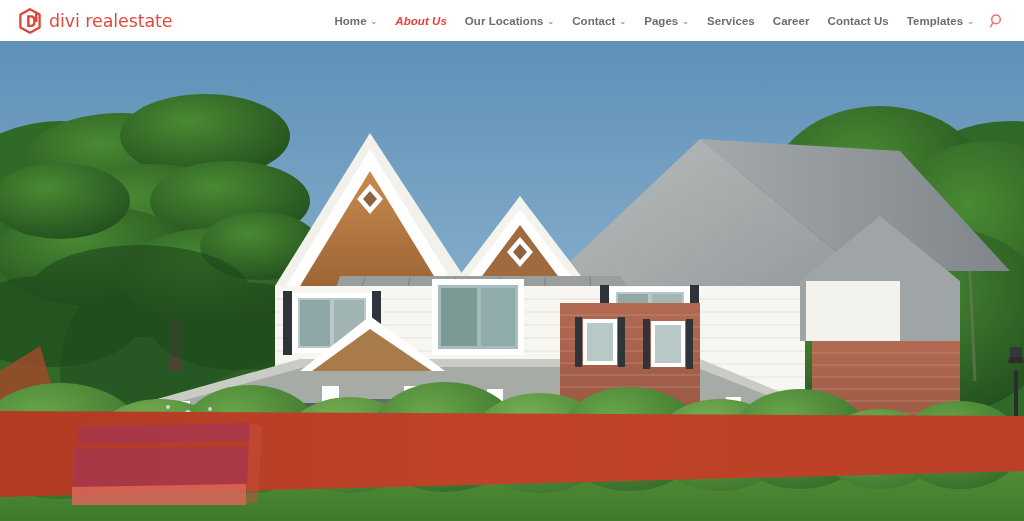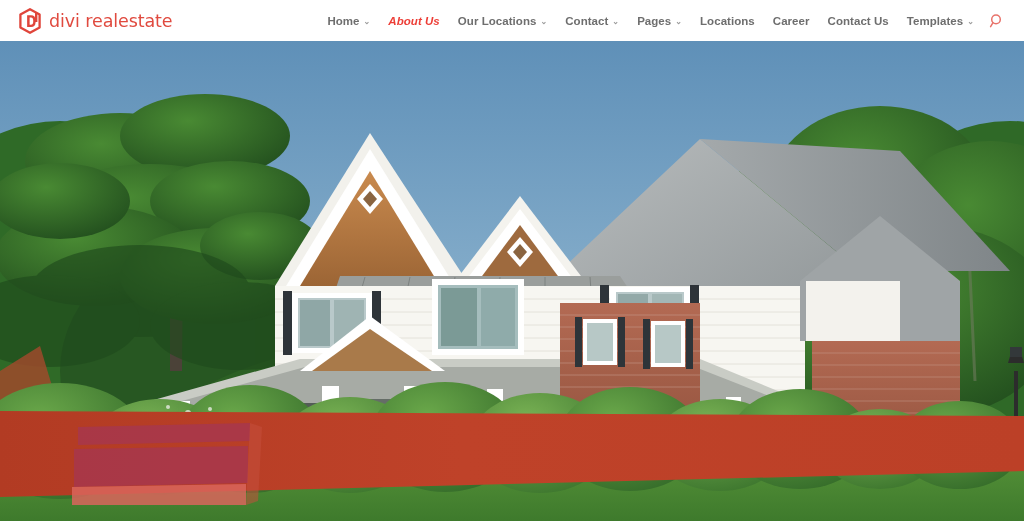--- a/index.html
+++ b/index.html
@@ -166,21 +166,21 @@
         <span>Contact</span>
         <span class="caret">⌄</span>
       </a>
 
       <a class="nav-item">
         <span>Pages</span>
         <span class="caret">⌄</span>
       </a>
 
       <a class="nav-item">
-        <span>Locations</span>
+        <span>Services</span>
       </a>
 
       <a class="nav-item">
         <span>Career</span>
       </a>
 
       <a class="nav-item">
         <span>Contact Us</span>
       </a>
 

